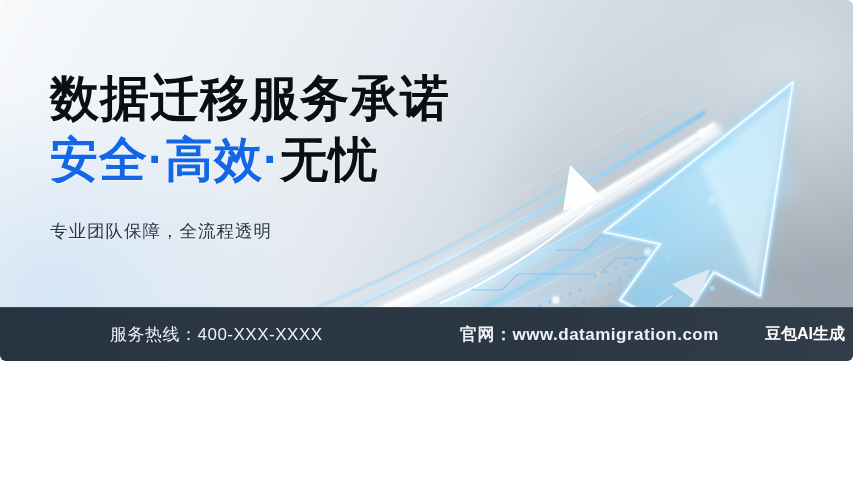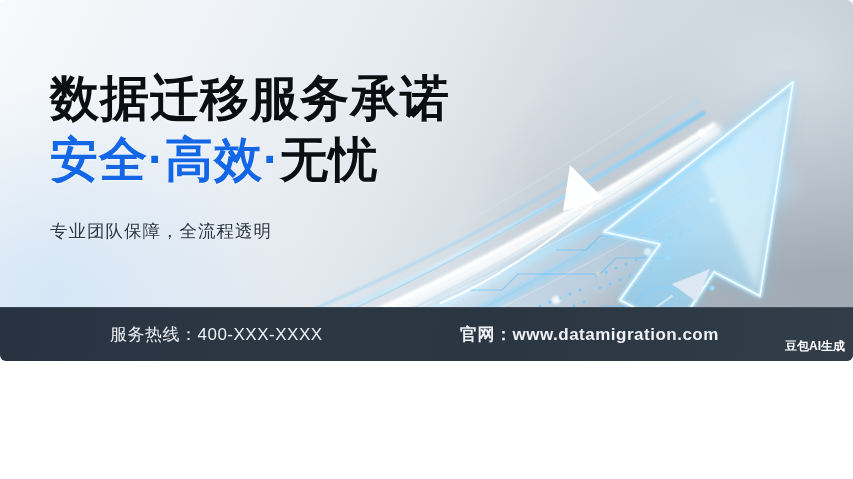--- a/index.html
+++ b/index.html
@@ -57,23 +57,22 @@
     background:rgba(255,255,255,0.10);
   }
   .footer-item{
     position:absolute;color:#eef2f6;font-size:17px;letter-spacing:.5px;
     white-space:nowrap;
   }
   .f-hotline{left:110px;top:50%;transform:translateY(-50%);}
   .f-site{left:460px;top:50%;transform:translateY(-50%);font-weight:bold;}
   .watermark{
     position:absolute;right:8px;top:50%;transform:translateY(-50%);
-    color:#ffffff;font-size:12px;font-weight:bold;letter-spacing:0;
+    color:#ffffff;font-size:16px;font-weight:bold;letter-spacing:0;
     white-space:nowrap;
-    margin-top:12px;
   }
 </style>
 </head>
 <body>
 
 <div id="poster">
 
   <div class="trailwrap">
     <svg viewBox="0 0 853 479" xmlns="http://www.w3.org/2000/svg">
       <defs>

